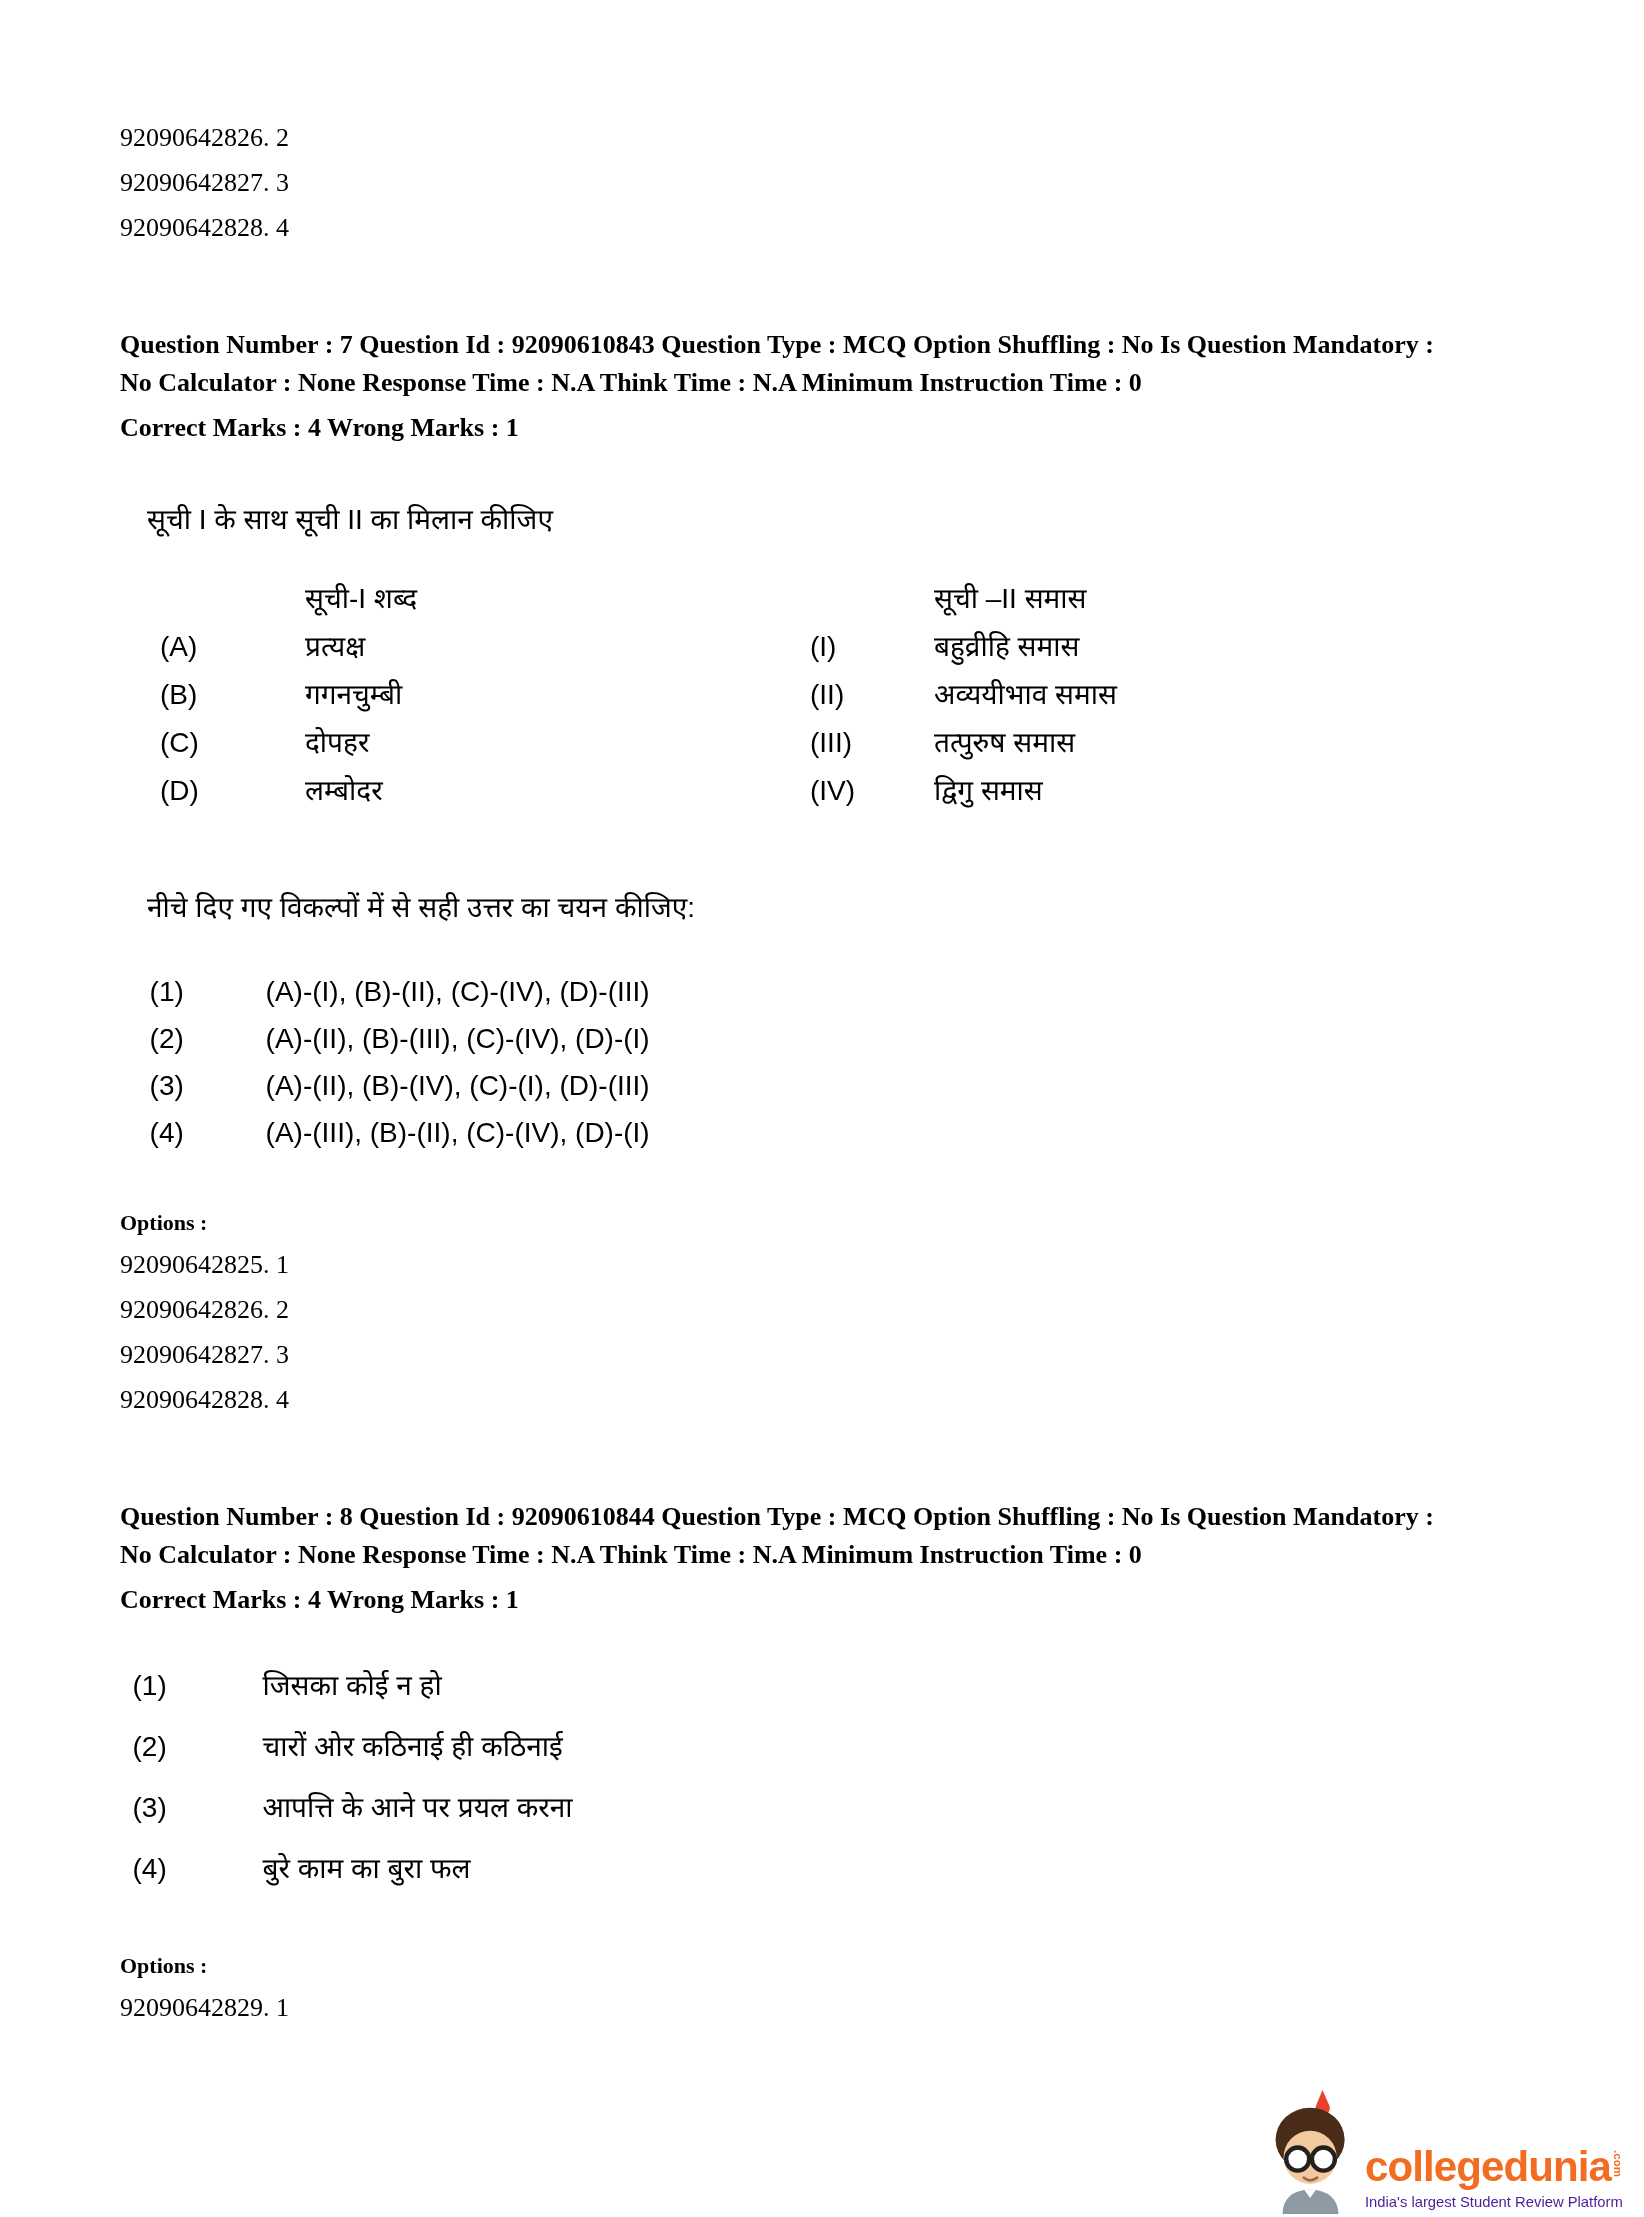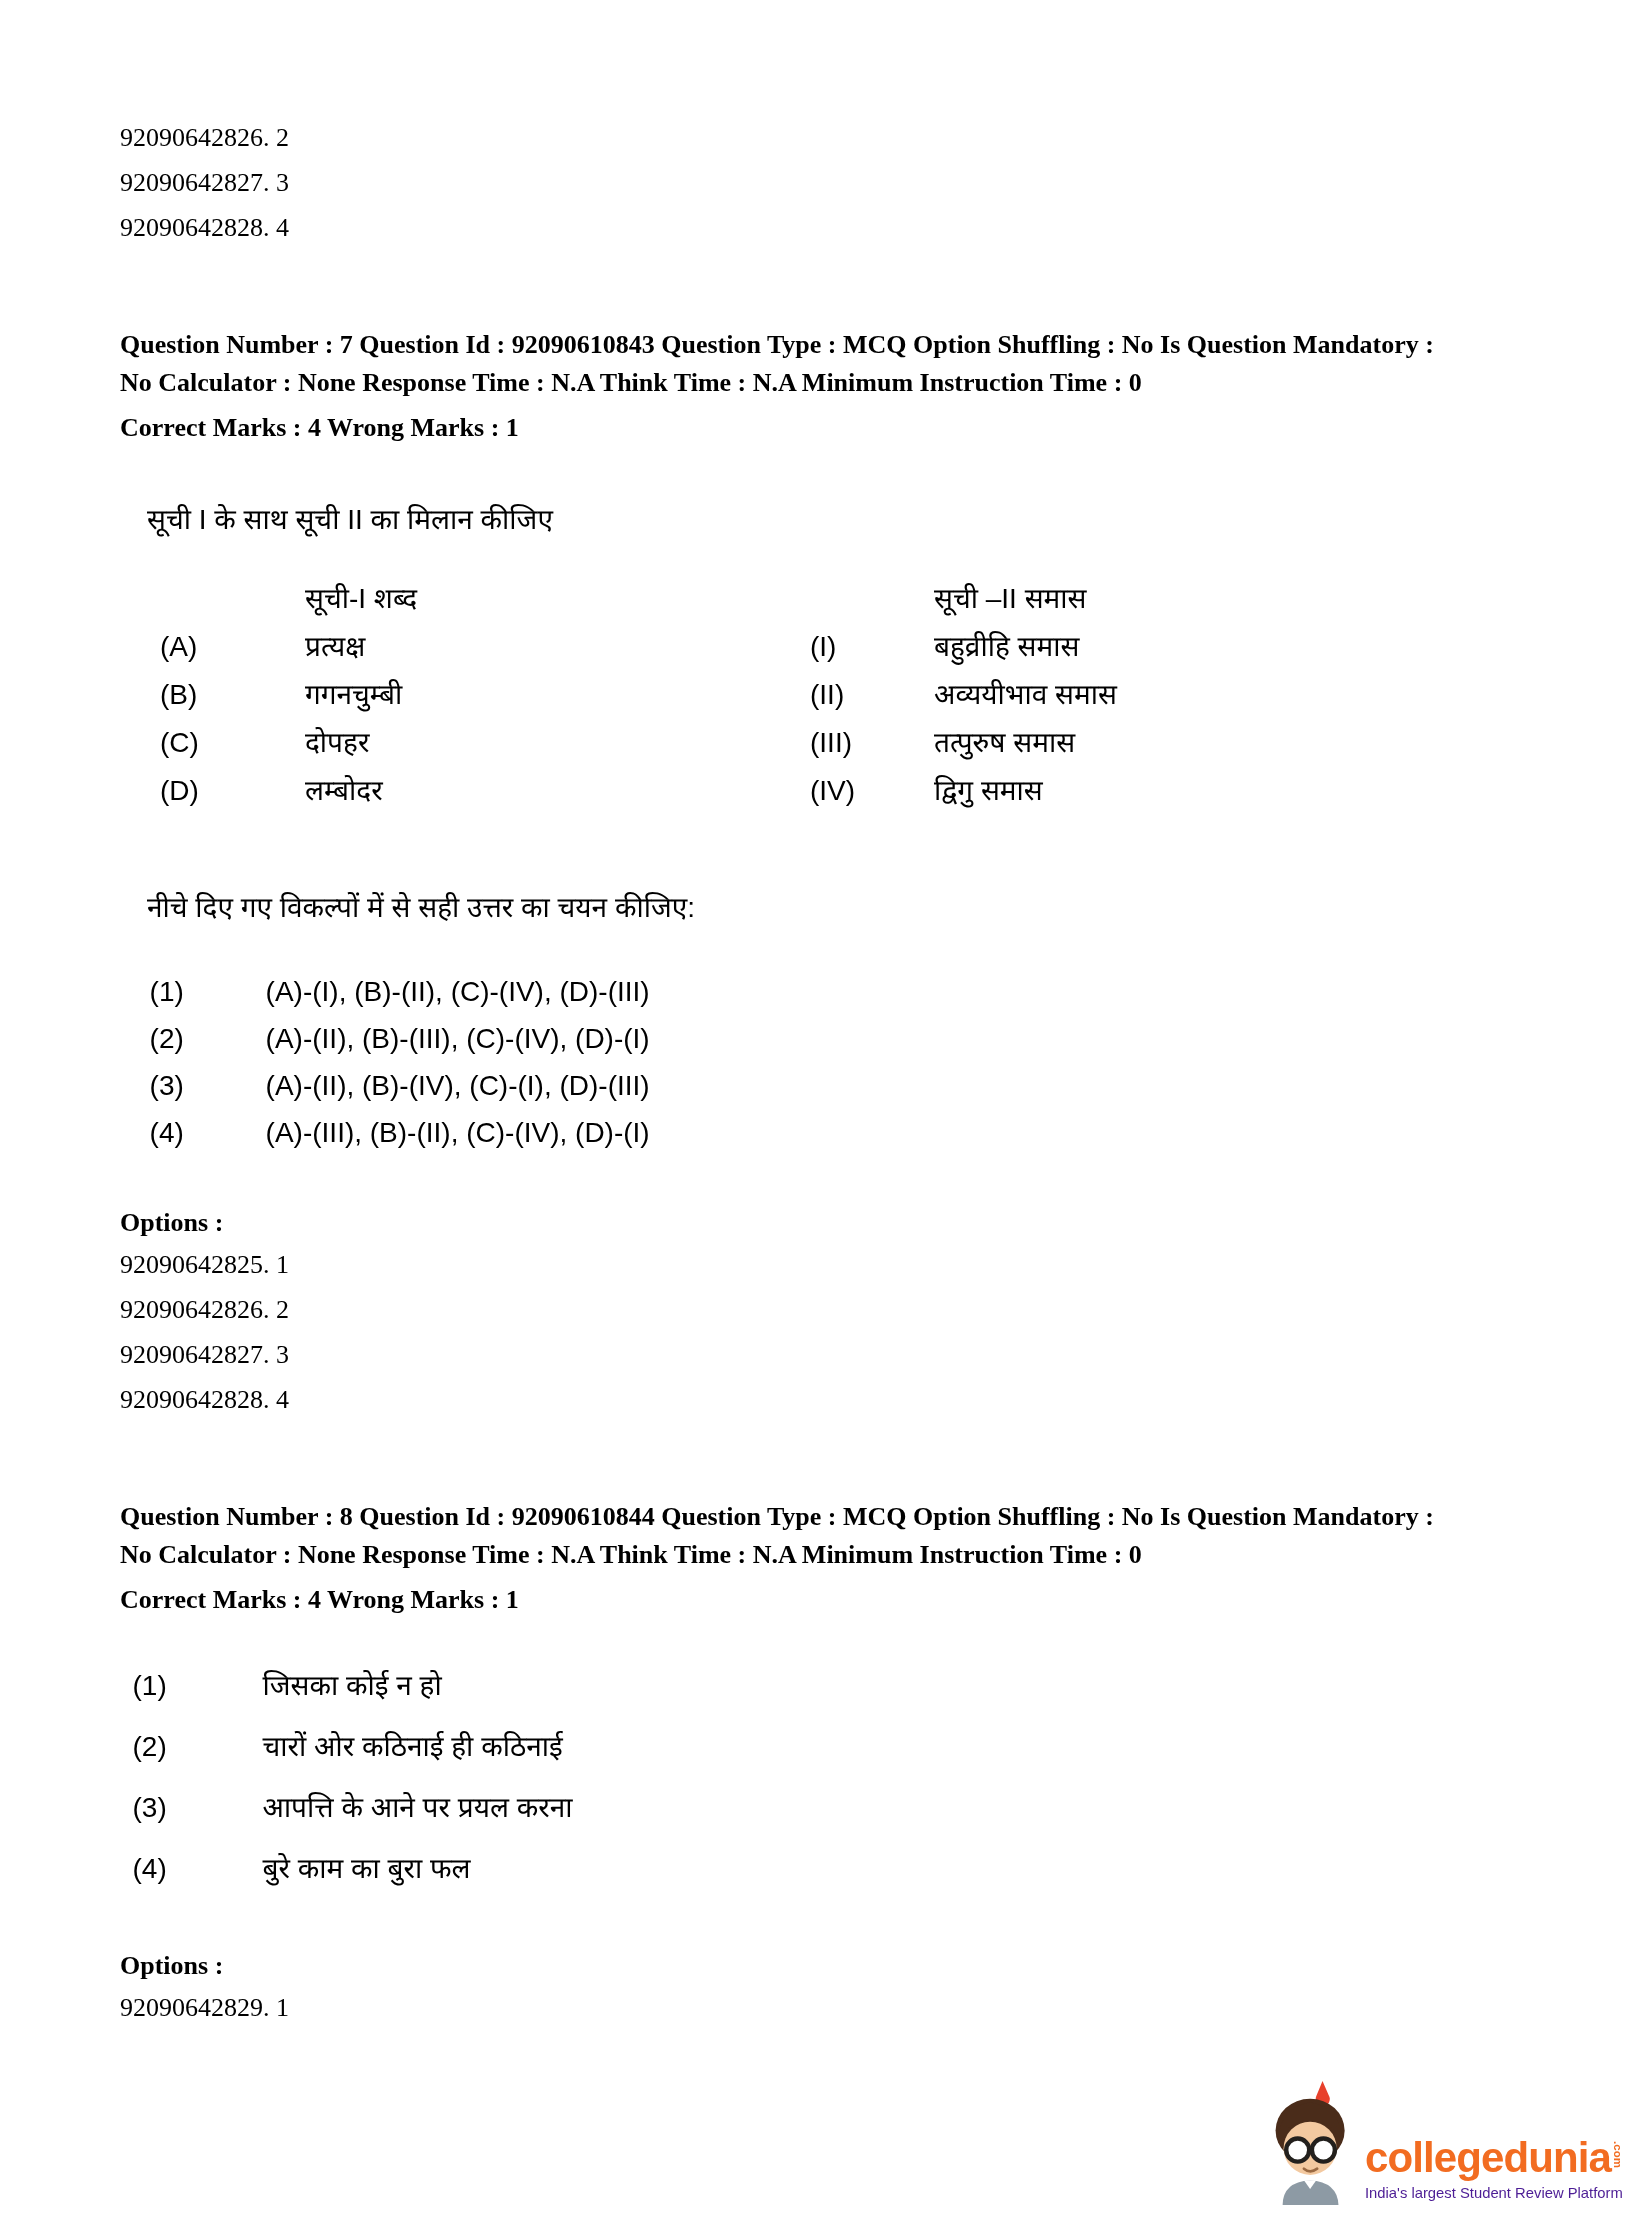--- a/index.html
+++ b/index.html
@@ -28,26 +28,26 @@
 
   .choices{margin-top:43px;}
   .choice-row{display:flex;font-size:28px;line-height:47px;}
   .choice-num{margin-left:29.6px;width:116px;flex:none;}
   .choice-text{flex:1;}
 
   .choices-q8{margin-top:36px;}
   .choices-q8 .choice-row{line-height:61px;}
   .choices-q8 .choice-num{margin-left:12.5px;width:130px;}
 
-  .options-label{font-weight:bold;font-size:26px;margin-top:47px;line-height:39px;}
+  .options-label{font-weight:bold;font-size:22px;margin-top:47px;line-height:39px;}
   .options-list .opt-line{line-height:45px;}
 
   .q8-prompt{font-size:28px;margin-top:16px;margin-left:13.4px;}
 
-  .footer-logo{position:absolute;right:19.7px;bottom:12px;display:flex;align-items:flex-end;}
+  .footer-logo{position:absolute;right:19.7px;bottom:3px;display:flex;align-items:flex-end;}
   .mascot{width:90px;height:124px;flex:none;margin-right:9px;}
   .brand-text{padding-bottom:3.6px;}
   .brand-row{display:flex;align-items:flex-start;line-height:1;}
   .brand-name{font-family:"Liberation Sans", sans-serif;font-weight:bold;font-size:42px;letter-spacing:-0.9px;}
   .brand-com{font-family:"Liberation Sans", sans-serif;font-size:11.6px;font-weight:bold;margin-left:1.8px;margin-top:3.6px;writing-mode:vertical-rl;}
   .brand-tagline{font-family:"Liberation Sans", sans-serif;font-size:14.8px;color:#4c1d95;margin-top:6.3px;}
 </style>
 </head>
 <body>
 

